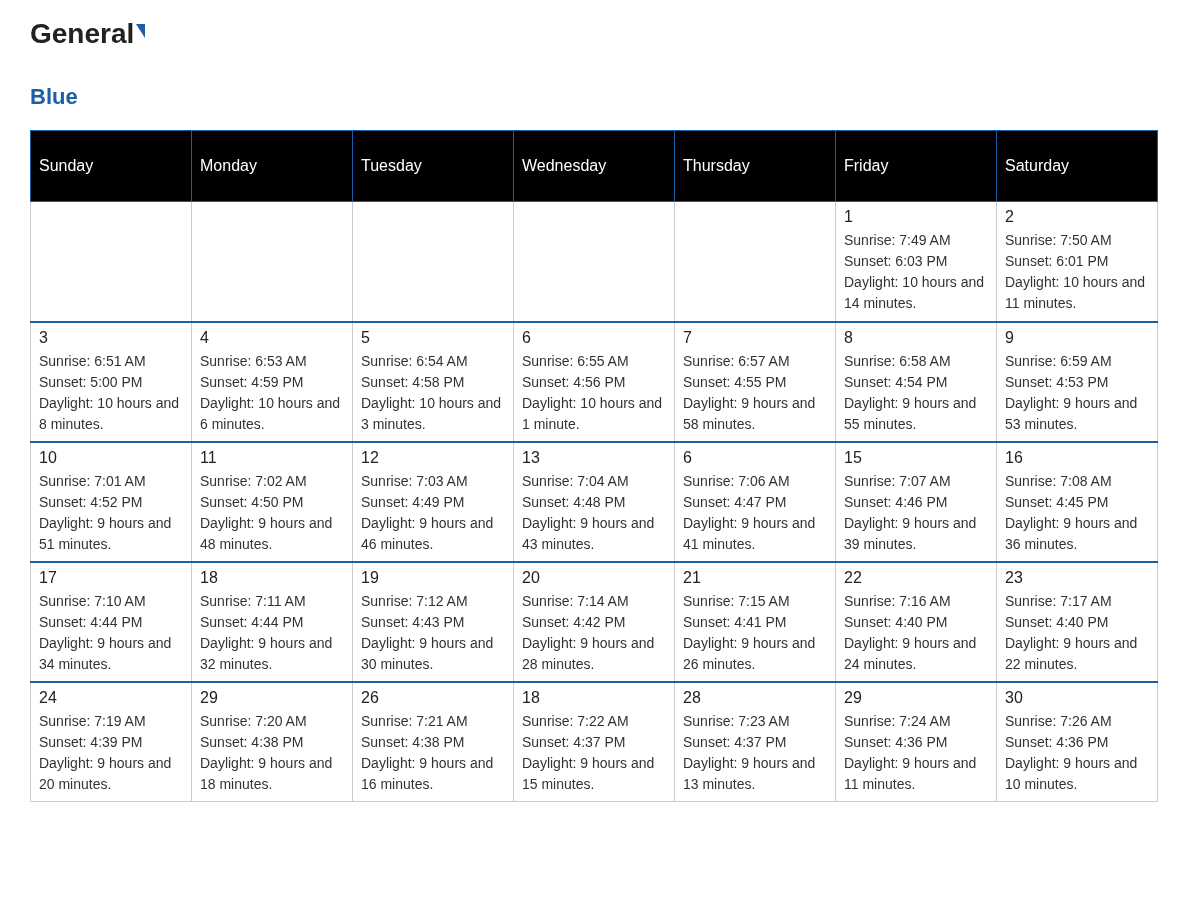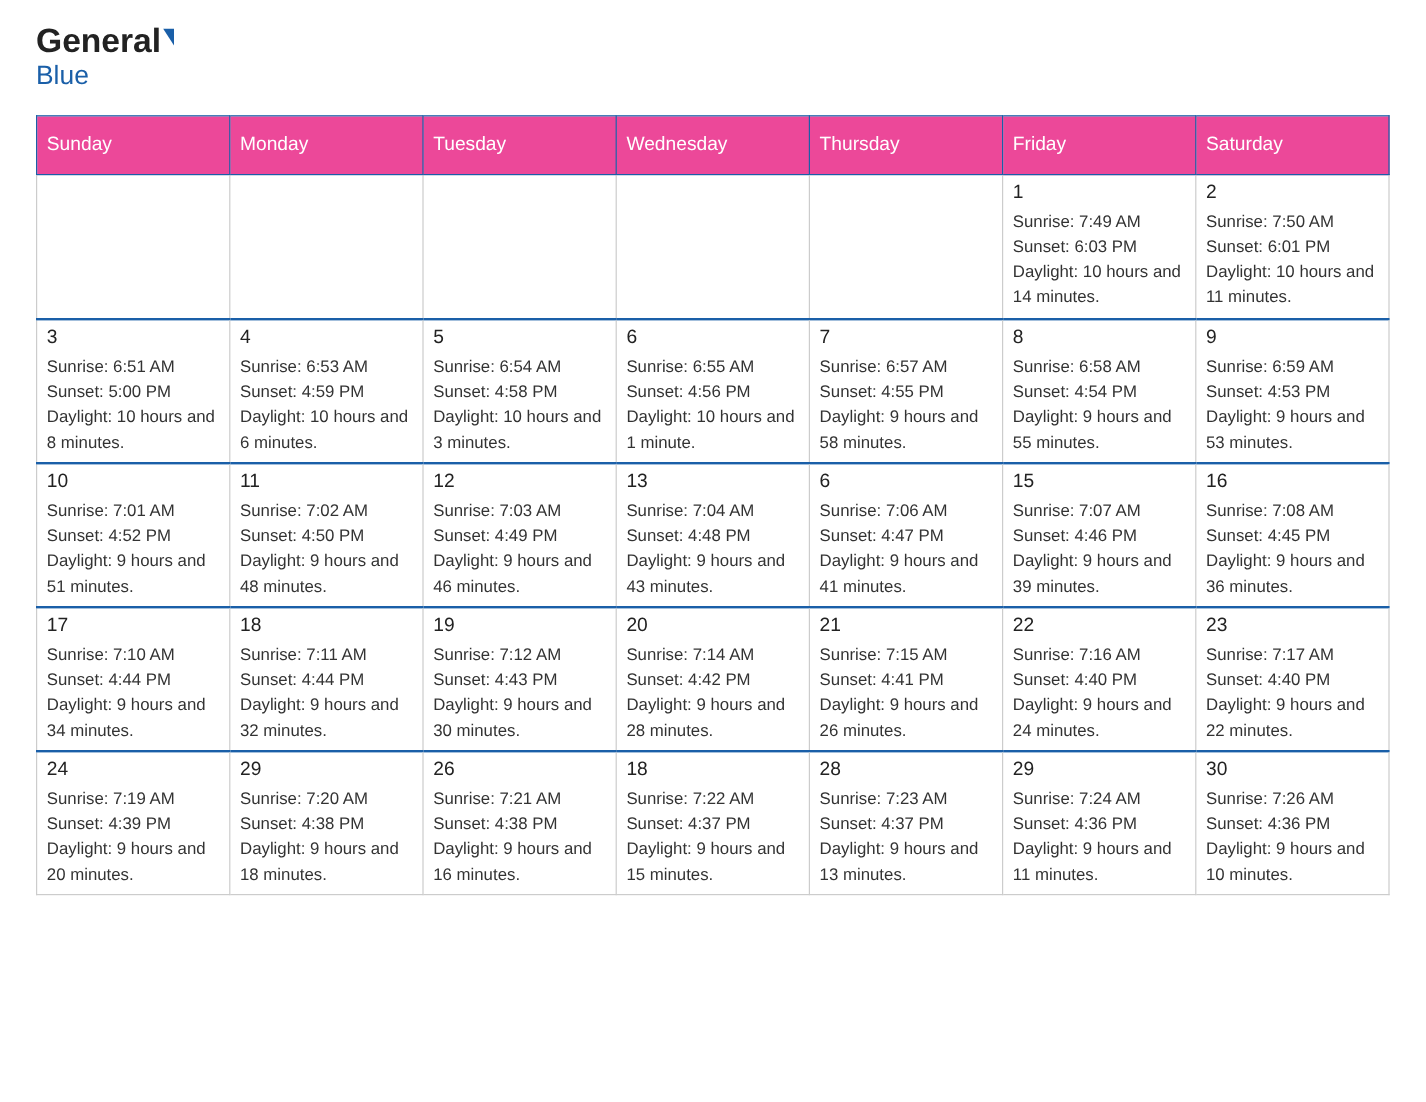--- a/index.html
+++ b/index.html
@@ -13,33 +13,34 @@
     .header-area {
       display: flex;
       justify-content: space-between;
       align-items: flex-start;
       margin-bottom: 20px;
     }
     .logo {
       display: flex;
       flex-direction: column;
       align-items: flex-start;
+      gap: 34px;
     }
     .logo-text {
       font-size: 28px;
       font-weight: bold;
       color: #222;
       line-height: 1;
     }
     .logo-text span {
       color: #1a5fa8;
     }
     .logo-blue {
       font-size: 22px;
-      font-weight: normal;
+      font-weight: bold;
       color: #1a5fa8;
       margin-top: 2px;
       text-align: right;
     }
     .title-area {
       text-align: right;
     }
     .calendar-title {
       font-size: 52px;
       font-weight: 300;
@@ -51,25 +52,25 @@
       color: #555;
       font-weight: normal;
       margin-top: 4px;
     }
     .calendar-table {
       width: 100%;
       border-collapse: collapse;
       border: 1px solid #aaa;
     }
     .calendar-table th {
-      background-color: #ec4899;
+      background-color: #000000;
       color: #fff;
       font-size: 16px;
       font-weight: normal;
-      padding: 15px 8px;
+      padding: 26px 8px;
       text-align: left;
       border: 1px solid #1a5fa8;
     }
     .calendar-table td {
       border: 1px solid #ccc;
       vertical-align: top;
       padding: 6px 8px;
       width: 14.28%;
       min-height: 100px;
       height: 120px;

